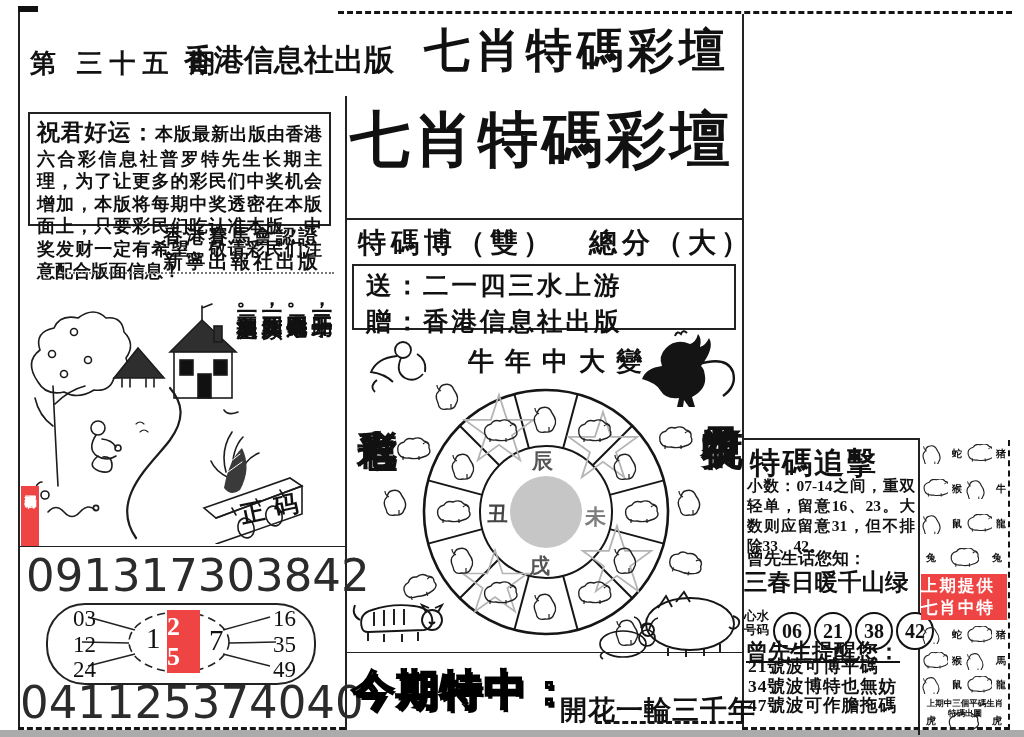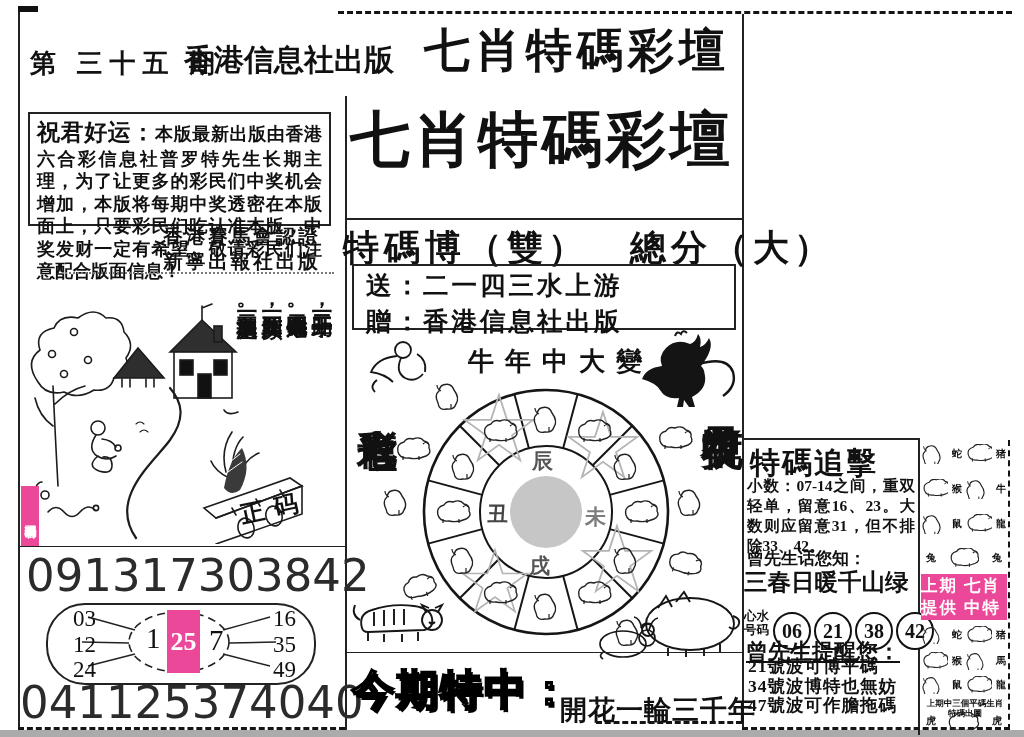--- a/index.html
+++ b/index.html
@@ -10,21 +10,21 @@
   .num{font-family:"DejaVu Sans","Liberation Sans",sans-serif;font-weight:400;color:#2b2b2b;}
   .vert{writing-mode:vertical-rl;text-orientation:upright;}
   .hr{border-top:2px solid #222;height:0;}
   .vl{border-left:2px solid #222;width:0;}
   .dash{border-top:3px dashed #151515;height:0;}
   .dashv{border-left:2px dashed #151515;width:0;}
   .dot{border-top:2px dotted #777;height:0;}
   .greetbox{border:2px solid #222;padding:3px 7px;box-sizing:border-box;text-align:justify;}
   .glabel{font-size:23px;font-weight:bold;}
   .gtext{font-size:18px;font-weight:bold;line-height:22.4px;}
-  .blackbox{background:#ec4899;color:#fff;display:flex;flex-direction:row;align-items:center;justify-content:center;}
+  .blackbox{background:#ef4444;color:#fff;display:flex;flex-direction:column;align-items:flex-start;justify-content:center;}
   .circleNum{width:34px;height:34px;border:2.5px solid #111;border-radius:50%;
              font-size:20px;font-weight:bold;display:flex;align-items:center;justify-content:center;
              font-family:"Liberation Serif","DejaVu Serif",serif;background:#fff;margin-top:16px;}
   .hollow{color:#fff;-webkit-text-stroke:2px #000;text-shadow:2.5px 2.5px 0 #000;}
   .zrow{display:flex;justify-content:space-between;align-items:center;}
   .zl{font-size:10px;font-weight:bold;}
   .znote{font-size:8.5px;line-height:10px;font-weight:bold;text-align:center;}
   svg{display:block;}
 </style>
 </head>
@@ -160,21 +160,21 @@
       <span>37</span>
       <span>40</span>
       <span>40</span>
   </div>
   <div class="abs dash" style="left:18px;top:727px;width:327px;"></div>
 
   <div class="abs serb" style="left:424px;top:20px;font-size:46px;letter-spacing:5px;font-weight:900;">七肖特碼彩壇</div>
   <div class="abs serb" style="left:350px;top:100px;font-size:60px;letter-spacing:4px;font-weight:900;">七肖特碼彩壇</div>
   <div class="abs hr" style="left:345px;top:218px;width:397px;"></div>
 
-  <div class="abs serb" style="left:343px;top:224px;font-size:36px;letter-spacing:5px;">特碼博（雙）　總分（大）</div>
+  <div class="abs serb" style="left:358px;top:224px;font-size:28px;letter-spacing:5px;">特碼博（雙）　總分（大）</div>
 
   <div class="abs" style="left:352px;top:264px;width:384px;height:66px;border:2px solid #222;box-sizing:border-box;">
     <div class="serb" style="font-size:25.5px;letter-spacing:3px;margin:2px 0 0 12px;">送：二一四三水上游</div>
     <div class="serb" style="font-size:25.5px;letter-spacing:3px;margin:1px 0 0 12px;">贈：香港信息社出版</div>
   </div>
 
   <div class="abs serb" style="left:468px;top:344px;font-size:26px;letter-spacing:11px;">牛年中大變</div>
 
   <svg class="abs" style="left:345px;top:330px;" width="397" height="335" viewBox="0 0 397 335">
     <defs>

